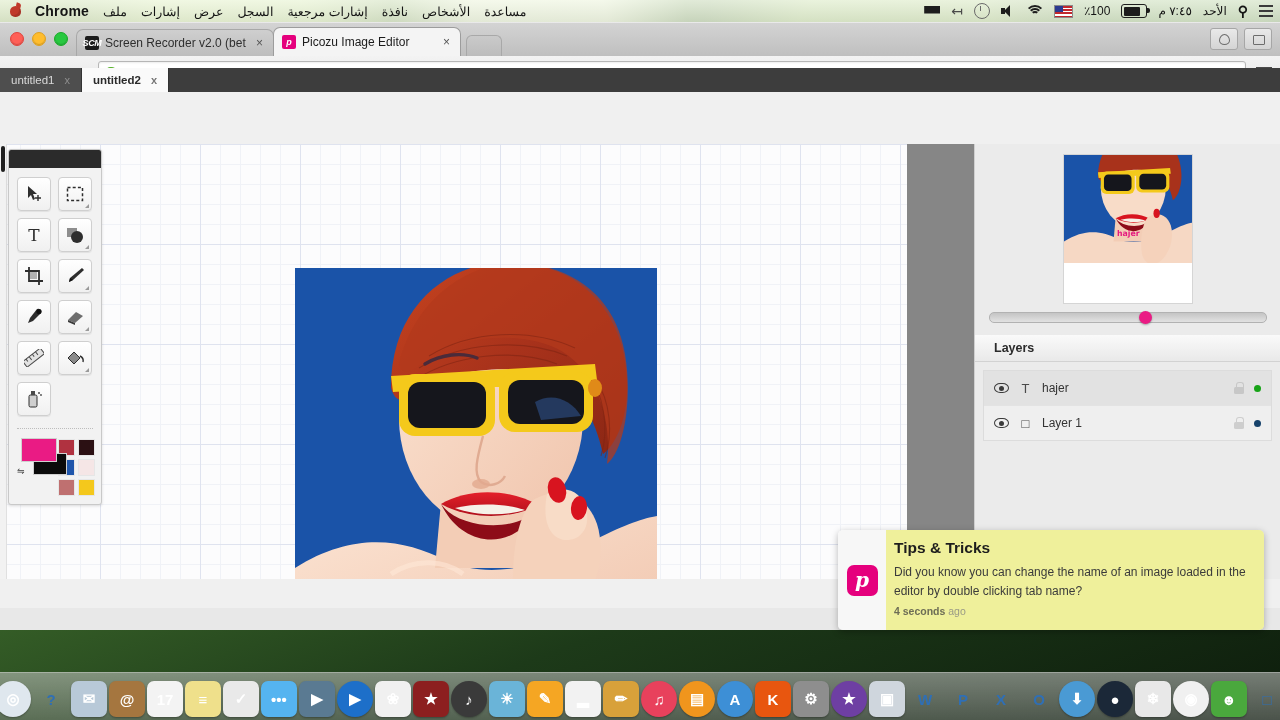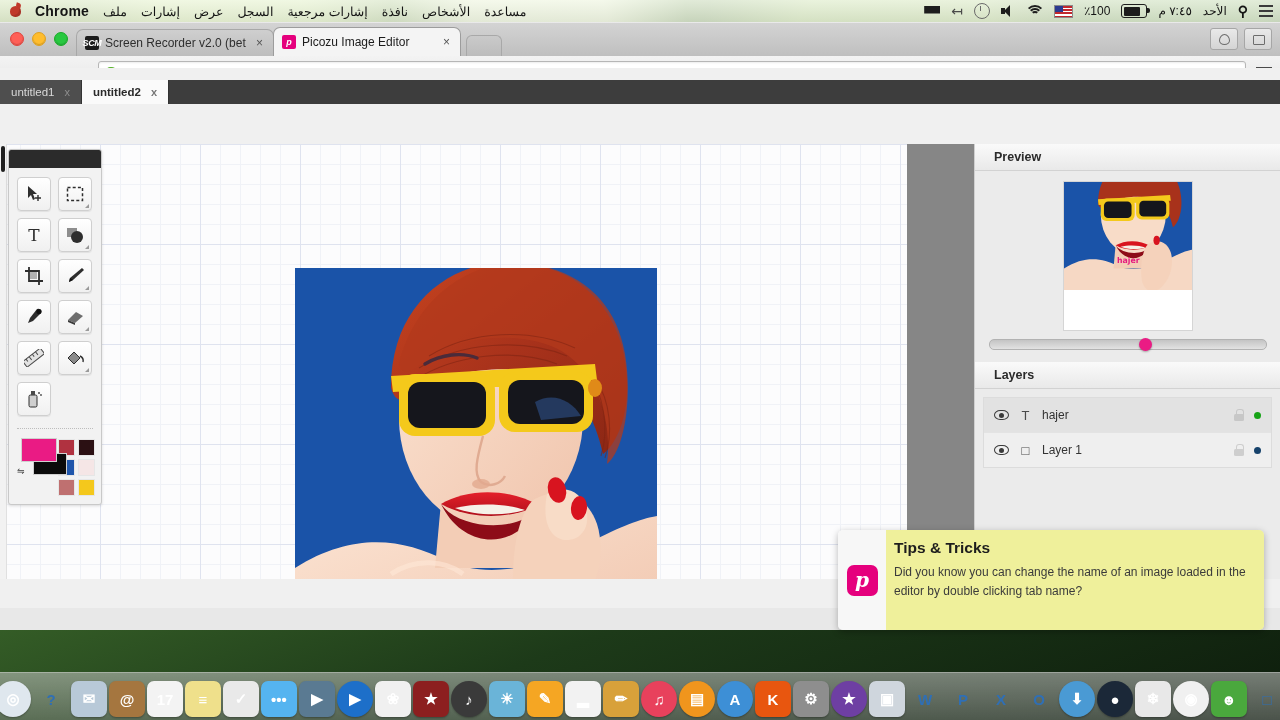--- a/index.html
+++ b/index.html
@@ -154,21 +154,21 @@
   .menu{
     display:flex;margin-left:167px;border:1px solid #c6c6c6;border-radius:4px;overflow:hidden;
     box-shadow:0 1px 1px rgba(0,0,0,.06);background:#fafafa;
   }
   .menu .mitem{
     padding:7px 15px;font-size:12.5px;color:#333;border-right:1px solid #d6d6d6;
     background:linear-gradient(180deg,#fdfdfd,#efefef);white-space:nowrap;
   }
   .menu .mitem:last-child{border-right:none;}
 
-  .doctabs{height:24px;background:#3d3d3d;display:flex;align-items:stretch;margin-top:12px;}
+  .doctabs{height:24px;background:#3d3d3d;display:flex;align-items:stretch;}
   .dtab{
     display:flex;align-items:center;gap:10px;padding:0 11px;font-size:11.5px;color:#d9d9d9;
     background:#4e4e4e;border-right:1px solid #333;
   }
   .dtab.active{background:#fafafa;color:#2a2a2a;font-weight:bold;}
   .dtab .dx{font-size:11px;color:#8e8e8e;}
   .dtab.active .dx{color:#777;}
 
   .workarea{position:absolute;left:0;top:76px;right:0;bottom:29px;display:flex;}
   .canvaswrap{
@@ -565,21 +565,20 @@
               <i style="background:#bf7070"></i>
               <i style="background:#f4c81c"></i>
             </div>
           </div>
         </div>
       </div>
 
       <div class="dockstrip"></div>
 
       <div class="rightpanel">
-        <div class="panel-head">Preview</div>
         <div class="preview-body">
           <div class="preview-frame">
             <svg width="128" height="108" viewBox="0 60 362 300" preserveAspectRatio="none">
               <rect x="0" y="0" width="362" height="400" fill="#1a53a8"></rect>
               <path d="M0 300 C60 262 110 272 150 292 C190 312 250 300 300 272 C330 256 350 250 362 248 L362 400 L0 400 Z" fill="#f6d8c4"></path>
               <path d="M150 190 L230 190 L238 300 L140 300 Z" fill="#f3cdb6"></path>
               <ellipse cx="196" cy="150" rx="92" ry="110" fill="#f8dcc8"></ellipse>
               <path d="M96 120 C96 26 170 -16 236 -4 C302 8 330 60 332 112 C334 150 320 178 308 186 C300 150 284 120 254 108 C220 96 160 100 128 120 C112 130 102 140 96 120 Z" fill="#a8321b"></path>
               <path d="M96 108 L300 96 L302 112 L98 124 Z" fill="#f4c91b"></path>
               <rect x="104" y="106" rx="16" ry="16" width="96" height="62" fill="#f4c91b"></rect>
@@ -625,20 +624,21 @@
 
   </div>
 
   <div class="toast">
     <div class="toast-left">
       <div class="toast-logo">p</div>
     </div>
     <div class="toast-body">
       <div class="toast-title">Tips &amp; Tricks</div>
       <div class="toast-msg">Did you know you can change the name of an image loaded in the editor by double clicking tab name?</div>
+      <div class="toast-time"><b>4 seconds</b> <span>ago</span></div>
     </div>
   </div>
 
   <div class="dock" id="dock">
       <div class="dicon round" style="background: rgb(223, 231, 238);">◎</div>
       <div class="dicon plain" style="color: rgb(47, 111, 181);">?</div>
       <div class="dicon" style="background: rgb(184, 201, 216);">✉</div>
       <div class="dicon" style="background: rgb(165, 118, 63);">@</div>
       <div class="dicon" style="background: rgb(243, 243, 243);">17</div>
       <div class="dicon" style="background: rgb(239, 224, 139);">≡</div>

